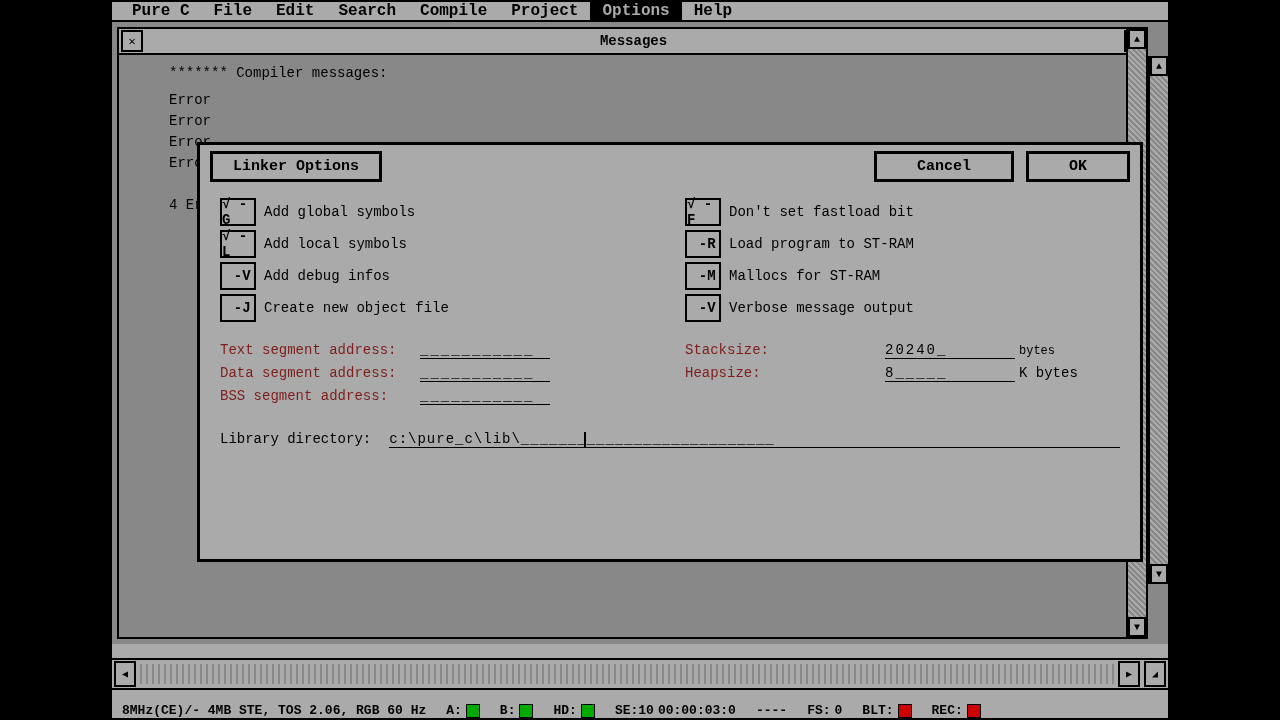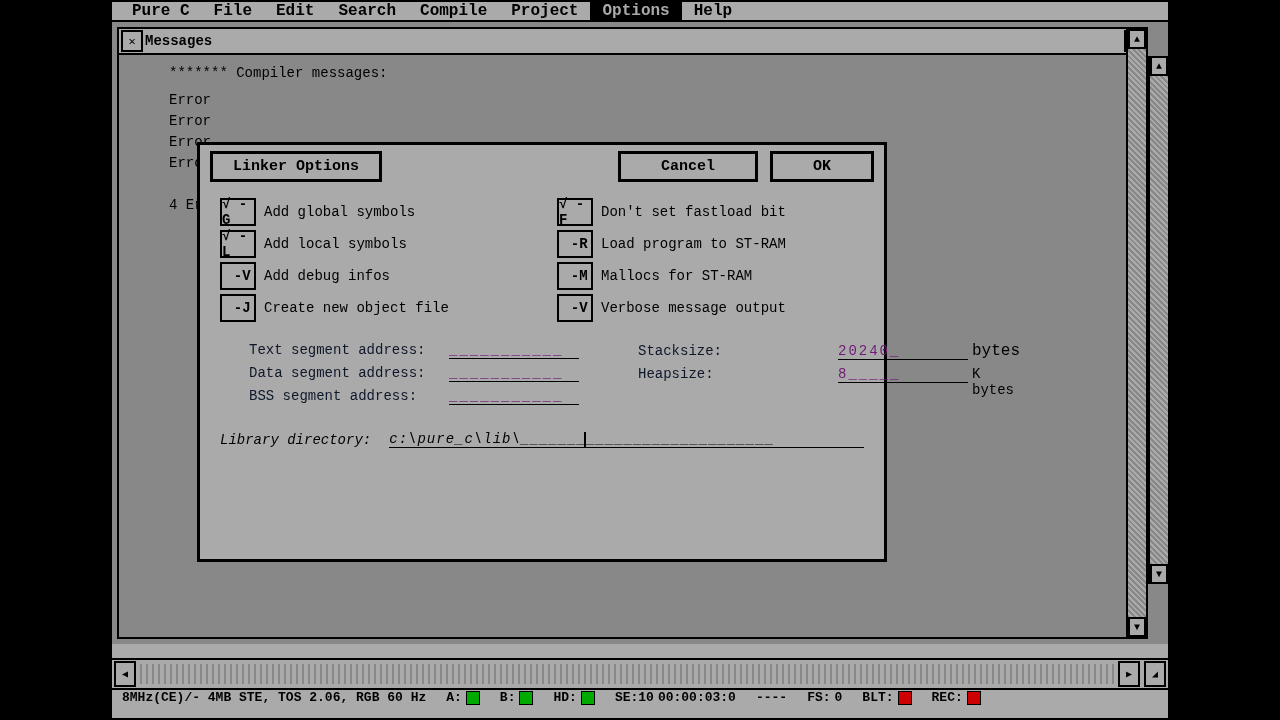--- a/index.html
+++ b/index.html
@@ -76,20 +76,21 @@
       display: flex;
       align-items: center;
       justify-content: center;
       font-size: 12px;
       font-weight: bold;
       cursor: pointer;
       margin: 2px;
     }
     #messages-title {
       flex: 1;
+      text-align: center;
       font-size: 14px;
       font-weight: bold;
       color: #000;
     }
     #messages-scroll-up {
       width: 20px;
       height: 22px;
       border: 2px solid #000;
       background: #aaa;
       display: flex;
@@ -138,21 +139,21 @@
       background: repeating-linear-gradient(
         45deg, #888 0px, #888 2px, #aaa 2px, #aaa 4px
       );
     }
 
     
     #linker-dialog {
       position: absolute;
       top: 120px;
       left: 85px;
-      width: 690px;
+      width: 946px;
       height: 420px;
       background: #aaa;
       border: 3px solid #000;
       z-index: 10;
     }
 
     #dialog-titlebar {
       padding: 6px 10px;
       display: flex;
       align-items: center;
@@ -237,44 +238,42 @@
 
     .segment-row {
       display: flex;
       align-items: baseline;
       margin-bottom: 6px;
       font-size: 14px;
     }
 
     .segment-label {
       min-width: 200px;
-      color: #0f172a;
-      margin-left: 29px;
+      color: #7f1d1d;
     }
 
     .segment-input {
       font-family: 'Courier New', Courier, monospace;
       font-size: 14px;
-      color: #701a75;
+      color: #000000;
       border-bottom: 1px solid #000;
       min-width: 130px;
       letter-spacing: 2px;
     }
 
     
     #dialog-library {
       padding: 10px 20px;
     }
 
     .library-row {
       display: flex;
-      align-items: flex-end;
+      align-items: flex-start;
       font-size: 14px;
       gap: 6px;
-      font-style: italic;
     }
 
     .library-label {
       color: #000;
       white-space: nowrap;
     }
 
     .library-input-container {
       display: flex;
       align-items: center;
@@ -363,21 +362,21 @@
       display: flex;
       align-items: center;
       justify-content: center;
       font-size: 10px;
       margin: 2px;
     }
 
     #status-bottom {
       height: 28px;
       display: flex;
-      align-items: flex-start;
+      align-items: flex-end;
       padding: 0 10px;
       font-size: 13px;
       font-weight: bold;
       color: #000;
       gap: 20px;
     }
 
     .status-item {
       display: flex;
       align-items: center;
@@ -540,21 +539,21 @@
             <span class="segment-label">BSS  segment address:</span>
             <span class="segment-input">___________</span>
           </div>
         </div>
         <div class="segments-col">
           <div class="segment-row">
             <span class="segment-label">Stacksize:</span>
             <span class="segment-input">
               <span>20240_</span>
             </span>
-            <span style="margin-left:4px;font-size:16px;">bytes</span>
+            <span style="margin-left:4px;font-size:12px;">bytes</span>
           </div>
           <div class="segment-row">
             <span class="segment-label">Heapsize:</span>
             <span class="segment-input">
               <span>8_____</span>
             </span>
             <span style="margin-left:4px;font-size:14px;">K bytes</span>
           </div>
         </div>
       </div>

